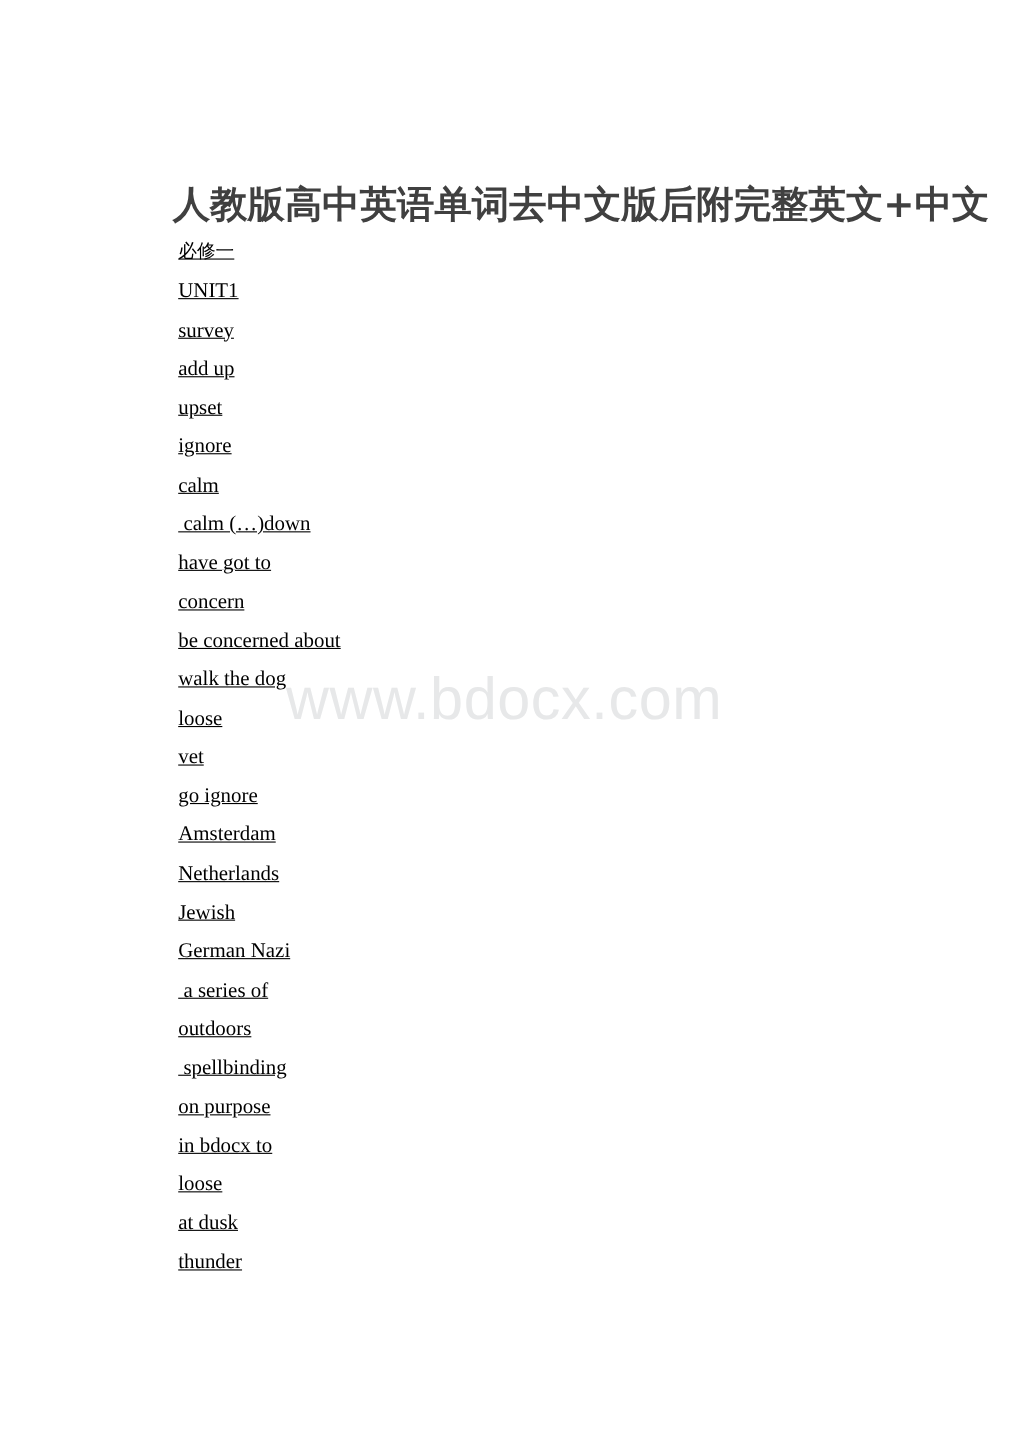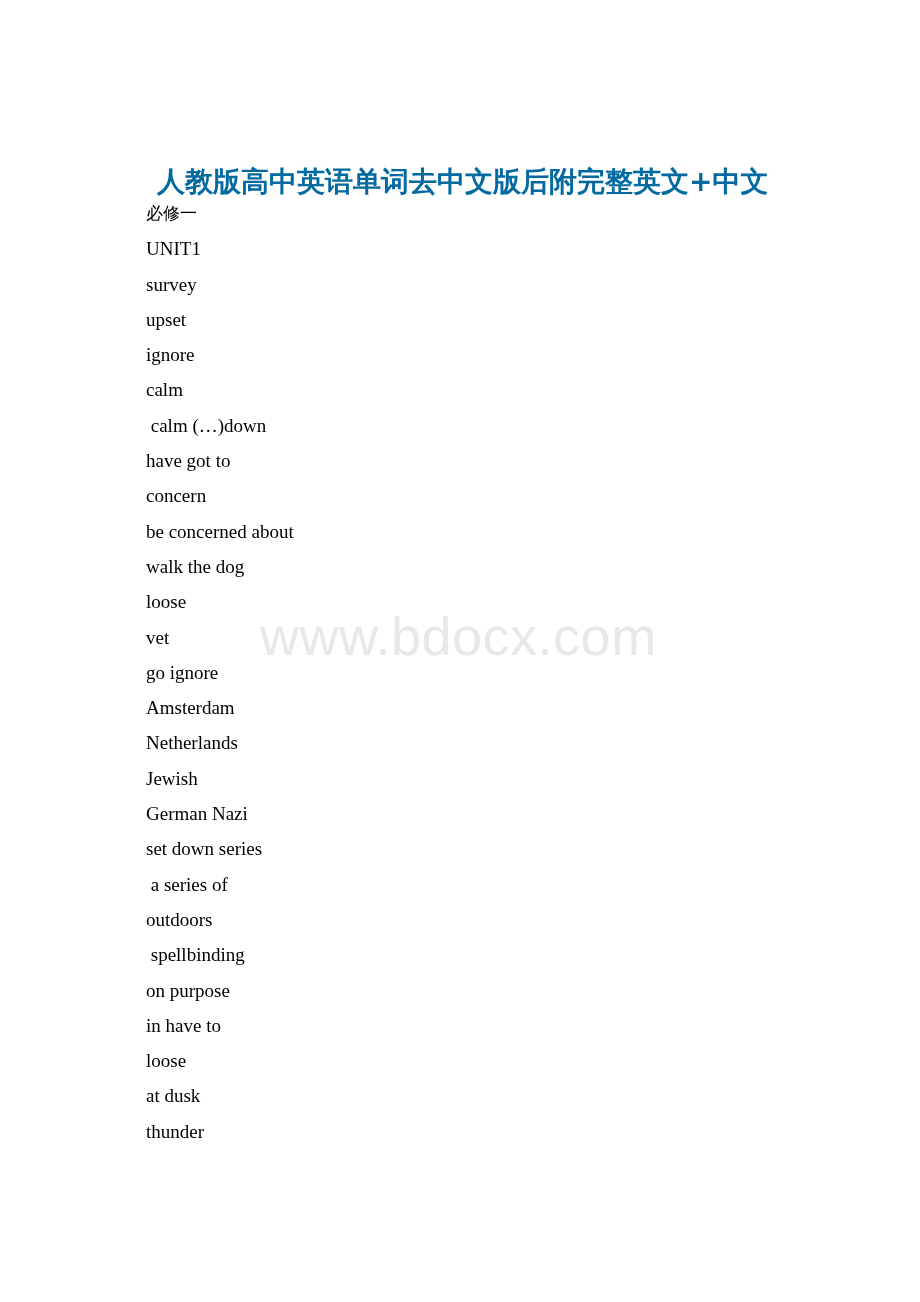--- a/index.html
+++ b/index.html
@@ -44,36 +44,37 @@
   .content {
     position: relative;
     z-index: 1;
   }
 
   .doc-title {
     position: absolute;
     left: 157px;
     top: 146px;
     font-family: "DejaVu Sans", "Liberation Sans", sans-serif;
-    font-size: 28px;
+    font-size: 34px;
     font-weight: 700;
     line-height: 34px;
     letter-spacing: 0px;
-    color: #0369a1;
+    color: #404040;
     white-space: nowrap;
   }
 
   .word-list {
     position: absolute;
     left: 146px;
     top: 196px;
     width: 700px;
-    margin: 0;
+    margin: 16px;
     padding: 0;
     list-style: none;
+    text-decoration: underline;
   }
 
   .word-line {
     font-family: "Liberation Serif", "DejaVu Serif", serif;
     font-size: 19px;
     line-height: 35.3px;
     height: 35.3px;
     color: #000000;
     white-space: pre;
   }
@@ -91,40 +92,40 @@
   <div class="watermark">www.bdocx.com</div>
 
   <div class="content">
 
     <h1 class="doc-title">人教版高中英语单词去中文版后附完整英文+中文</h1>
 
     <ul class="word-list">
         <li class="word-line cjk">必修一</li>
         <li class="word-line">UNIT1</li>
         <li class="word-line">survey</li>
+        <li class="word-line">add up</li>
         <li class="word-line">upset</li>
         <li class="word-line">ignore</li>
         <li class="word-line">calm</li>
         <li class="word-line"> calm (…)down</li>
         <li class="word-line">have got to</li>
         <li class="word-line">concern</li>
         <li class="word-line">be concerned about</li>
         <li class="word-line">walk the dog</li>
         <li class="word-line">loose</li>
         <li class="word-line">vet</li>
         <li class="word-line">go ignore</li>
         <li class="word-line">Amsterdam</li>
         <li class="word-line">Netherlands</li>
         <li class="word-line">Jewish</li>
         <li class="word-line">German Nazi</li>
-        <li class="word-line">set down series</li>
         <li class="word-line"> a series of</li>
         <li class="word-line">outdoors</li>
         <li class="word-line"> spellbinding</li>
         <li class="word-line">on purpose</li>
-        <li class="word-line">in have to</li>
+        <li class="word-line">in bdocx to</li>
         <li class="word-line">loose</li>
         <li class="word-line">at dusk</li>
         <li class="word-line">thunder</li>
       </ul>
 
   </div>
 </div>
 
 </body></html>

